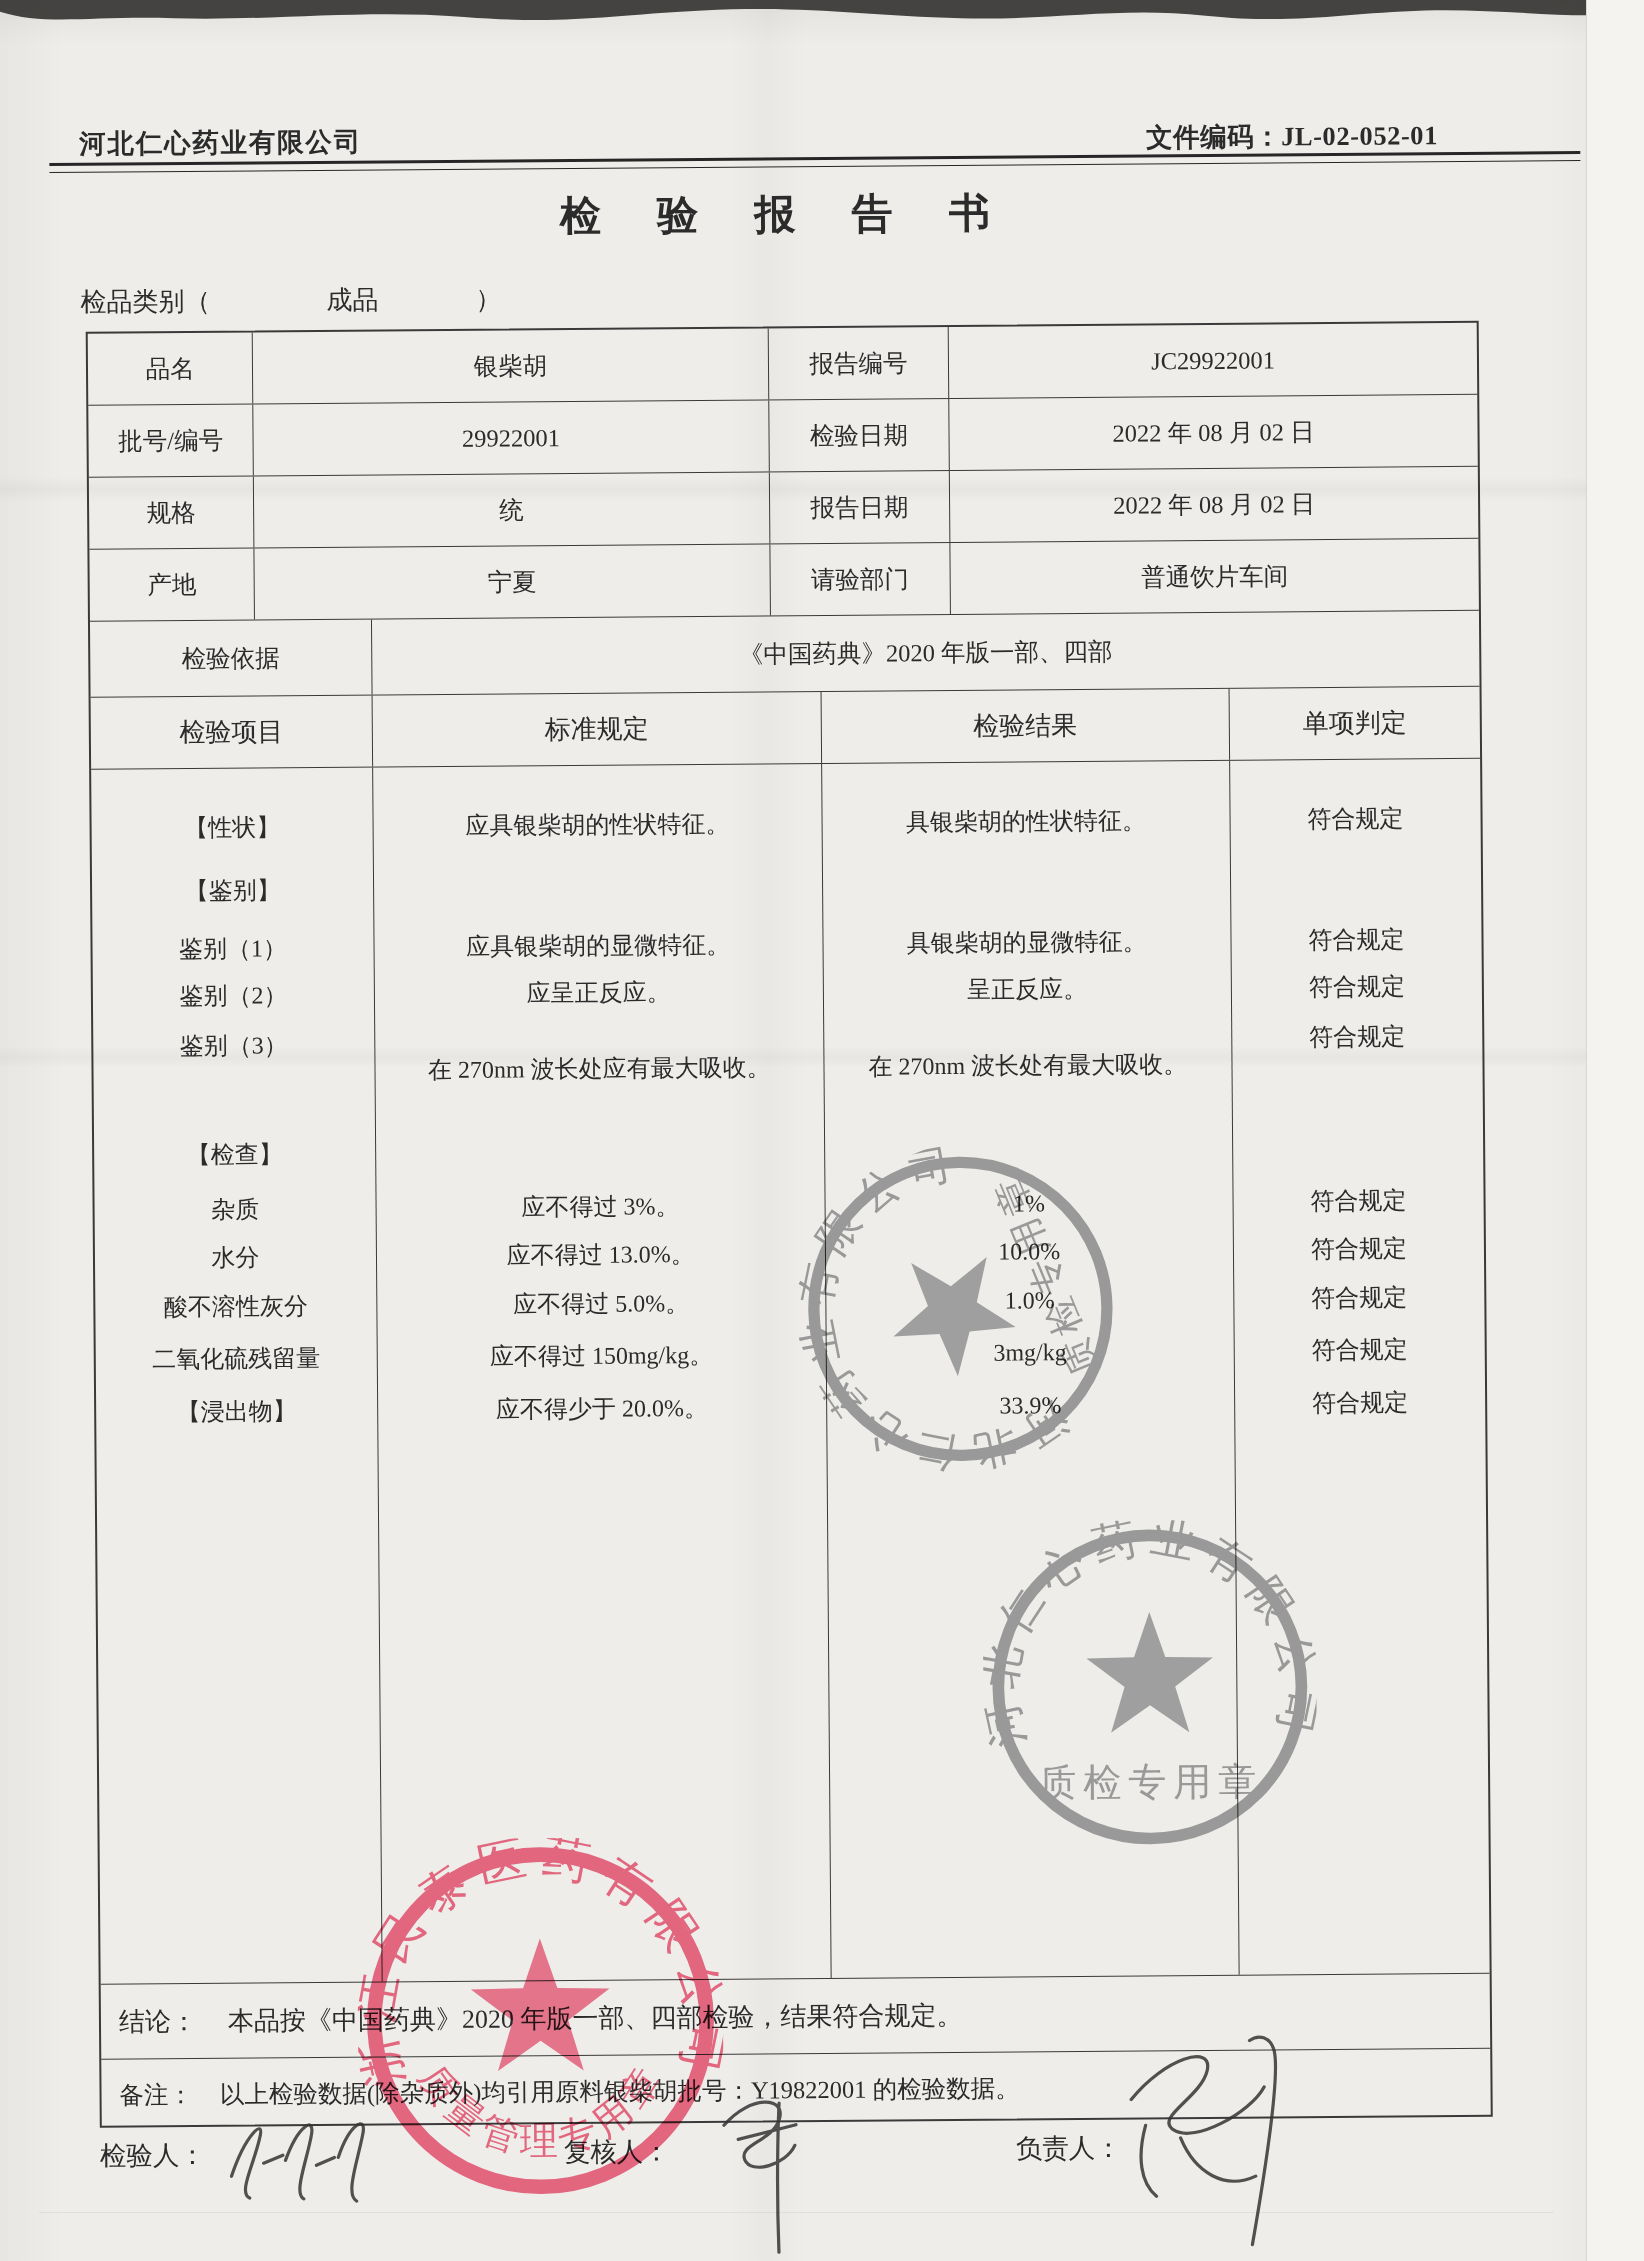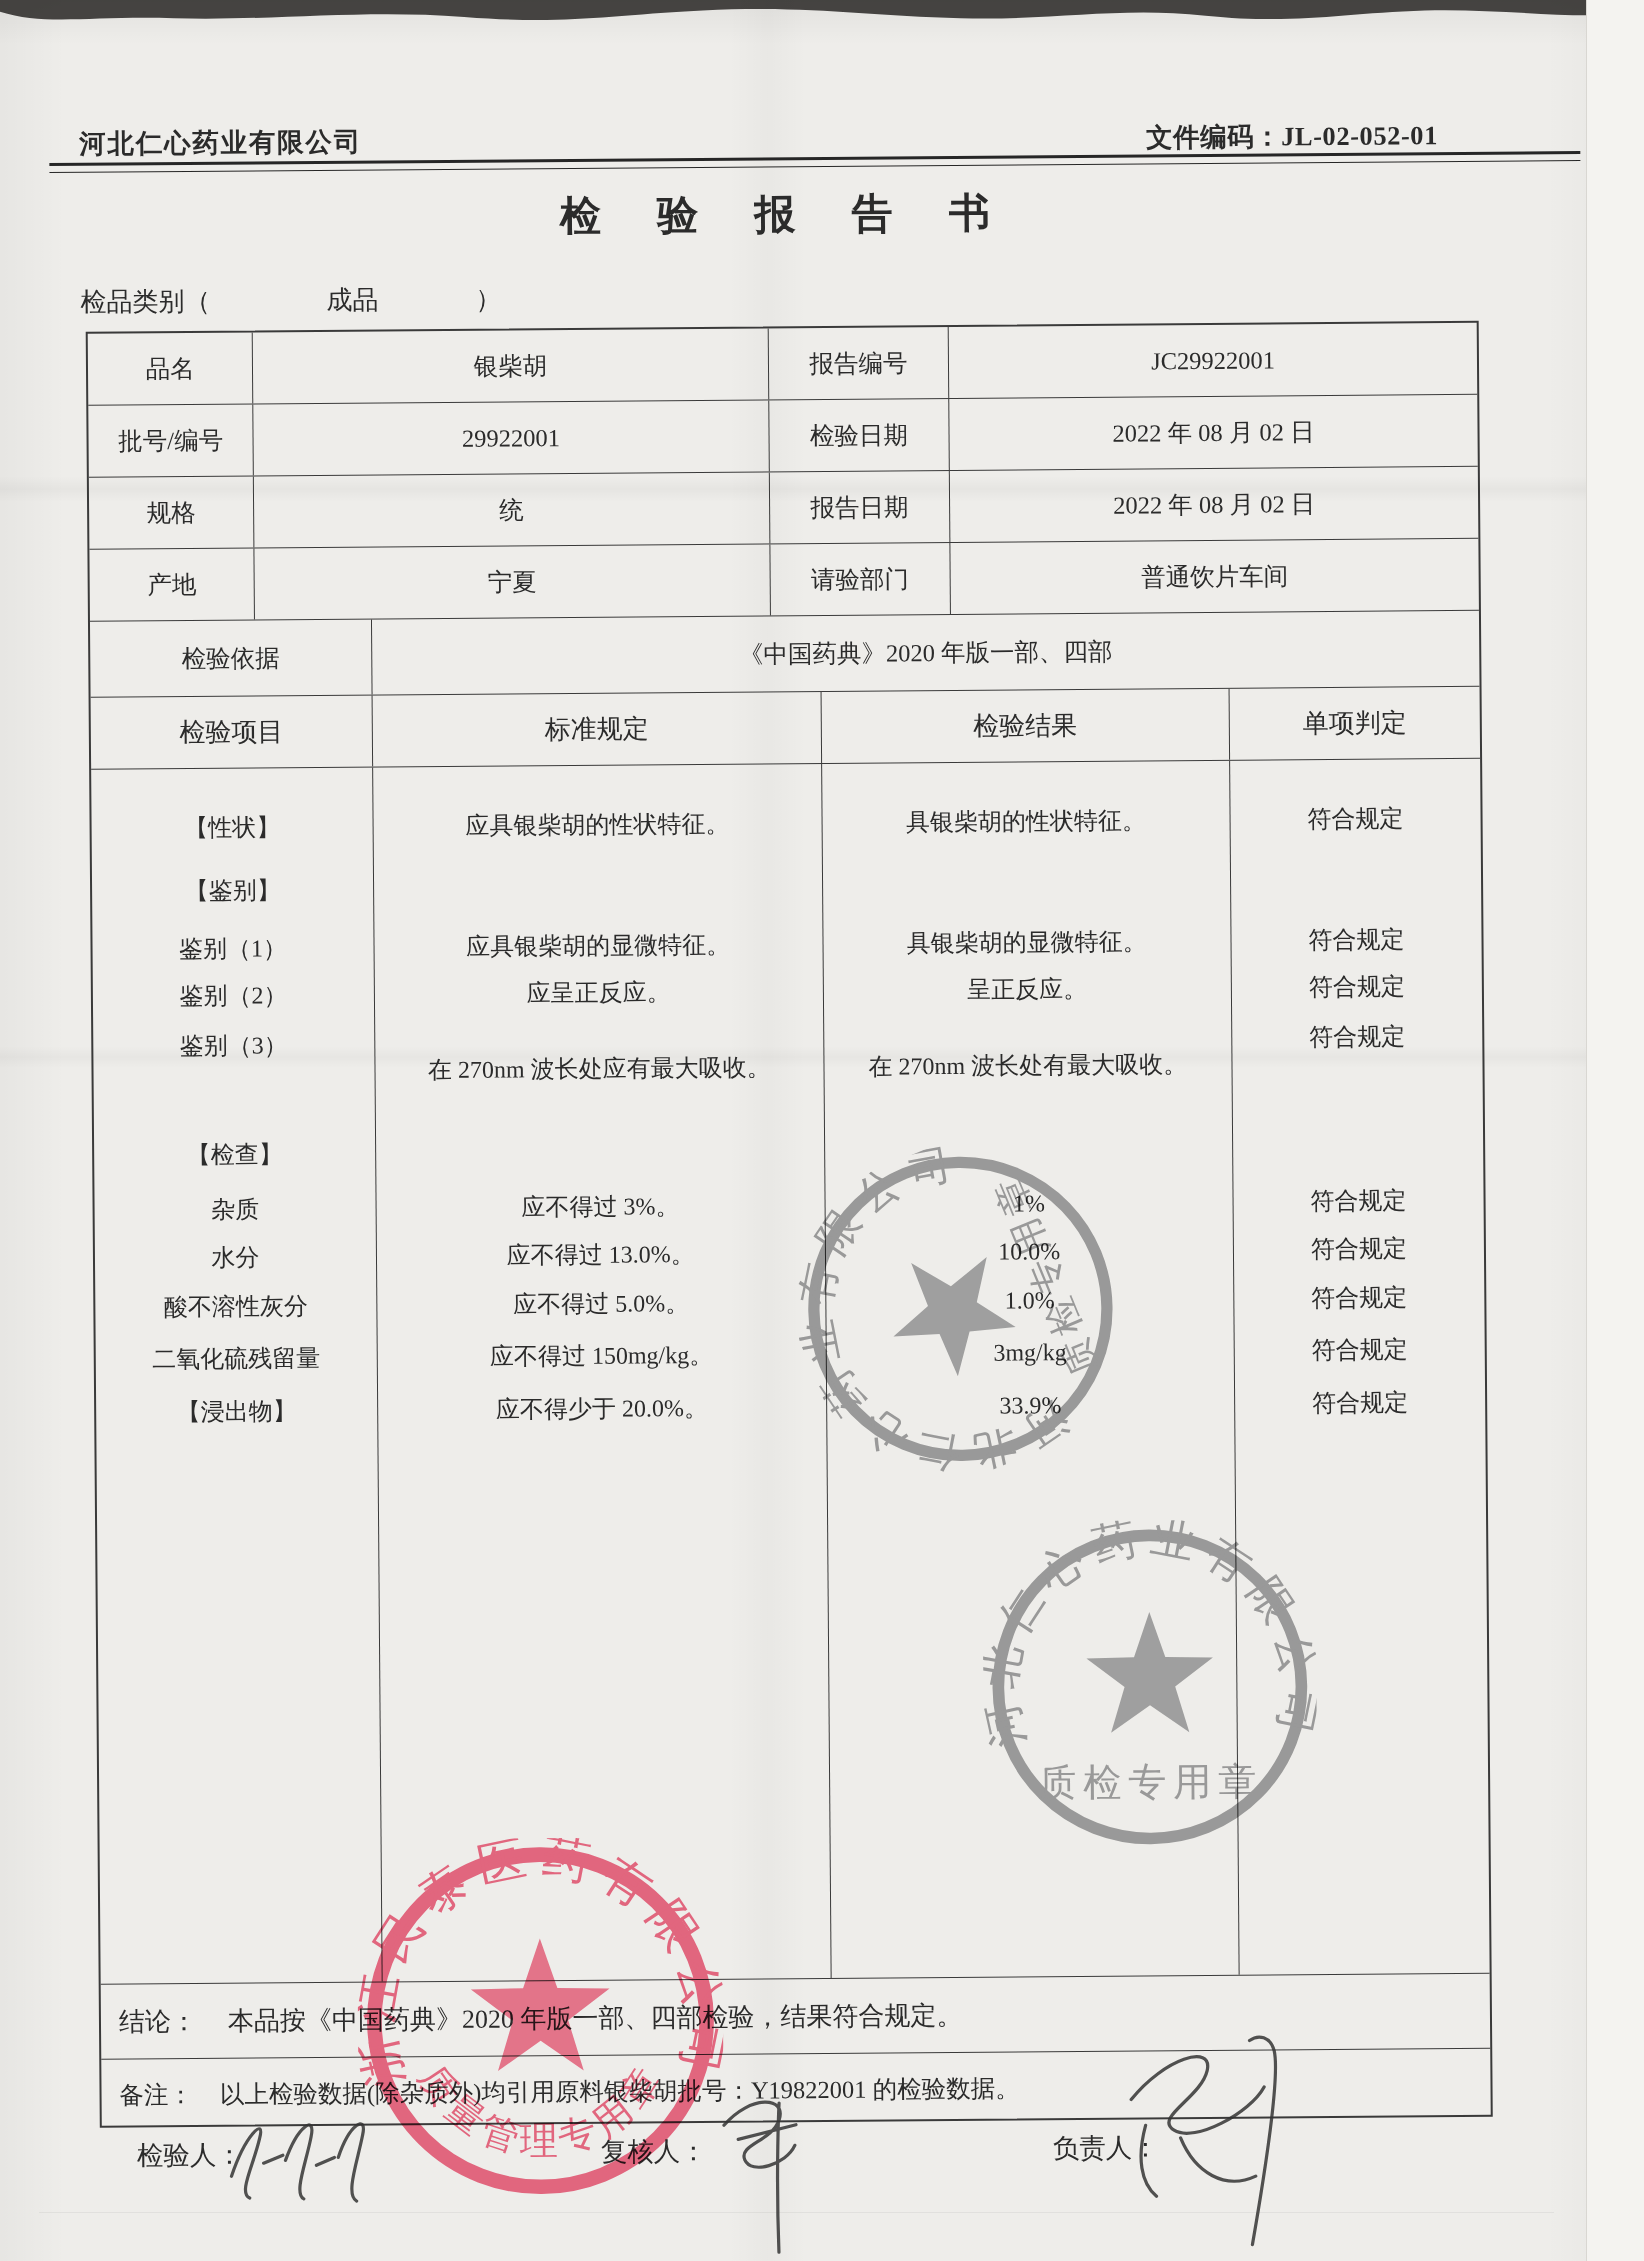--- a/index.html
+++ b/index.html
@@ -64,21 +64,21 @@
   .l8{height:50px;} .l9{height:53px;} .l10{height:54px;}
   .topAlign{align-items:flex-start; padding-top:7.7px;}
 
   .crow{height:75px; display:flex; align-items:center; padding-left:18px;
         border-bottom:1.9px solid #3a3a3a; font-size:26px;}
   .crow .lab{margin-right:31px;text-align:center;}
   .rrow{height:70px; display:flex; align-items:center; padding-left:18px; font-size:24.5px;}
   .rrow .lab{margin-right:27px;}
 
   .signs{position:absolute; left:92px; top:2133px; width:1457px; font-size:26.4px;}
-  .signs .slabel{position:absolute; top:0; white-space:nowrap;margin-left:37px;}
+  .signs .slabel{position:absolute; top:0; white-space:nowrap;}
   .s1{left:0;} .s2{left:464px;} .s3{left:916px;}
   .sig{position:absolute;}
   .sig path{fill:none; stroke:#343434; stroke-width:5; stroke-linecap:round; stroke-linejoin:round; opacity:.85;}
 
   .stamp{position:absolute; mix-blend-mode:multiply; opacity:.88; pointer-events:none;}
   .st-mid{left:798px; top:1149px; width:322px; height:322px; transform:rotate(-112deg);}
   .st-qc{left:979px; top:1523px; width:333px; height:333px;}
   .st-red{left:351px; top:1836px; width:365px; height:365px; opacity:.92;}
   .stamp svg{width:100%; height:100%; font-family:"Liberation Serif","DejaVu Serif",serif;}
 </style>

